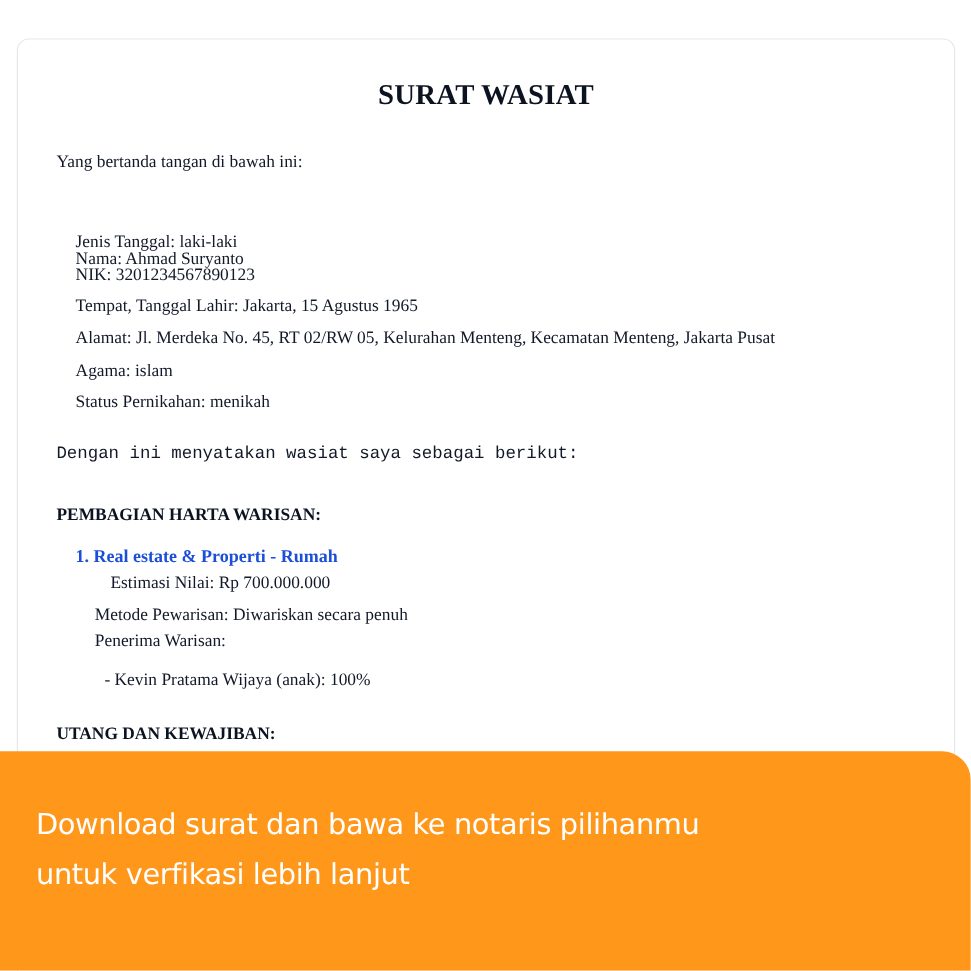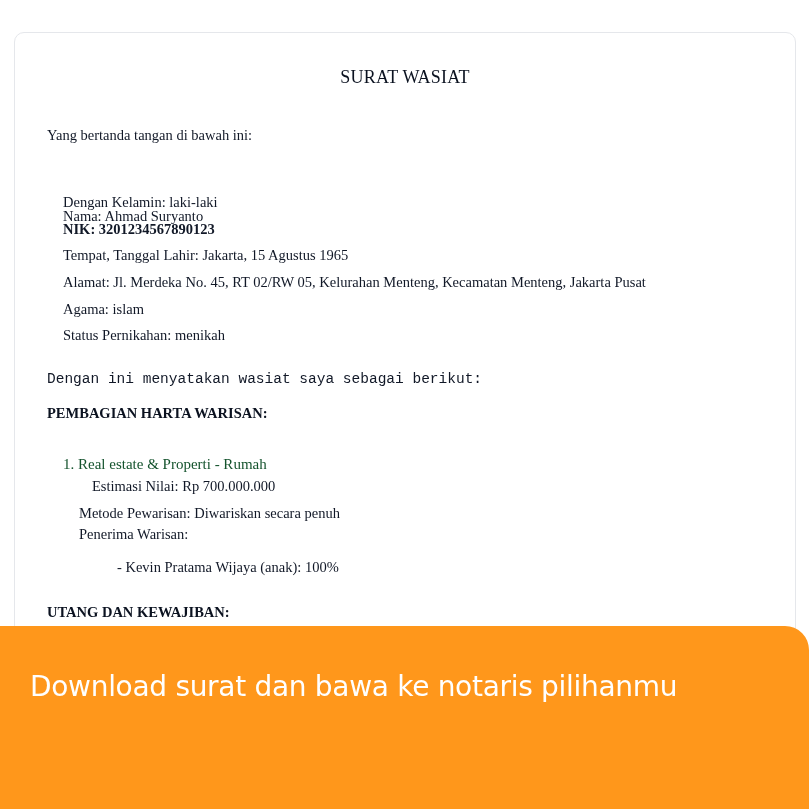--- a/index.html
+++ b/index.html
@@ -34,97 +34,98 @@
       font-family: "Liberation Serif", "DejaVu Serif", serif;
       font-size: 14.5px;
       color: #111827;
     }
     .title {
       position: absolute;
       top: 34px;
       left: 0;
       width: 100%;
       text-align: center;
-      font-weight: normal;
-      font-size: 18px;
+      font-weight: bold;
+      font-size: 24px;
       letter-spacing: 0.2px;
       color: #0b1220;
     }
     .line {
       position: absolute;
       white-space: nowrap;
     }
     .intro { left: 32px; top: 94px; }
     .field { left: 48px; }
     .statement { left: 32px; top: 338px; font-family: Liberation Mono, monospace; }
     .section-head {
       left: 32px;
       font-weight: bold;
       font-size: 14.5px;
       color: #0b1220;
     }
     .item-title {
       left: 48px;
-      font-weight: normal;
+      font-weight: bold;
       font-size: 15px;
-      color: #14532d;
+      color: #1d4ed8;
     }
     .item-field { left: 64px; }
-    .heir { left: 102px; text-align: center; }
+    .heir { left: 72px; text-align: center; }
 
     .banner {
       position: absolute;
       left: 0;
       top: 626px;
       width: 809px;
       height: 183px;
       background: #ff971b;
       border-top-right-radius: 24px;
     }
     .banner-text {
       position: absolute;
       left: 30px;
       top: 40px;
       width: 760px;
       font-family: "DejaVu Sans", "Liberation Sans", sans-serif;
-      font-size: 28px;
+      font-size: 24px;
       line-height: 42px;
       color: #ffffff;
       font-weight: 500;
       letter-spacing: -0.3px;
     }
   </style>
 </head>
 <body>
 
 <div class="card">
   <div class="doc">
     <div class="title">SURAT WASIAT</div>
 
     <div class="line intro">Yang bertanda tangan di bawah ini:</div>
 
     <div class="line field" style="top:134px;margin-top:41px;">Nama: Ahmad Suryanto</div>
-    <div class="line field" style="top:161px;">Dengan Kelamin: laki-laki</div>
-    <div class="line field" style="top:188px;font-weight:bold;">NIK: 3201234567890123</div>
+    <div class="line field" style="top:161px;">Jenis Tanggal: laki-laki</div>
+    <div class="line field" style="top:188px;">NIK: 3201234567890123</div>
     <div class="line field" style="top:214px;">Tempat, Tanggal Lahir: Jakarta, 15 Agustus 1965</div>
     <div class="line field" style="top:241px;">Alamat: Jl. Merdeka No. 45, RT 02/RW 05, Kelurahan Menteng, Kecamatan Menteng, Jakarta Pusat</div>
     <div class="line field" style="top:268px;">Agama: islam</div>
     <div class="line field" style="top:294px;">Status Pernikahan: menikah</div>
 
     <div class="line statement">Dengan ini menyatakan wasiat saya sebagai berikut:</div>
 
-    <div class="line section-head" style="top:372px;">PEMBAGIAN HARTA WARISAN:</div>
+    <div class="line section-head" style="top:388px;">PEMBAGIAN HARTA WARISAN:</div>
 
     <div class="line item-title" style="top:423px;">1. Real estate &amp; Properti - Rumah</div>
     <div class="line item-field" style="top:445px;margin-left:13px;">Estimasi Nilai: Rp 700.000.000</div>
     <div class="line item-field" style="top:472px;">Metode Pewarisan: Diwariskan secara penuh</div>
     <div class="line item-field" style="top:493px;">Penerima Warisan:</div>
     <div class="line heir" style="top:526px;">- Kevin Pratama Wijaya (anak): 100%</div>
 
     <div class="line section-head" style="top:571px;">UTANG DAN KEWAJIBAN:</div>
   </div>
 </div>
 
 <div class="banner">
   <div class="banner-text">
     <div>Download surat dan bawa ke notaris pilihanmu</div>
+    <div>untuk verfikasi lebih lanjut</div>
   </div>
 </div>
 
 </body></html>

